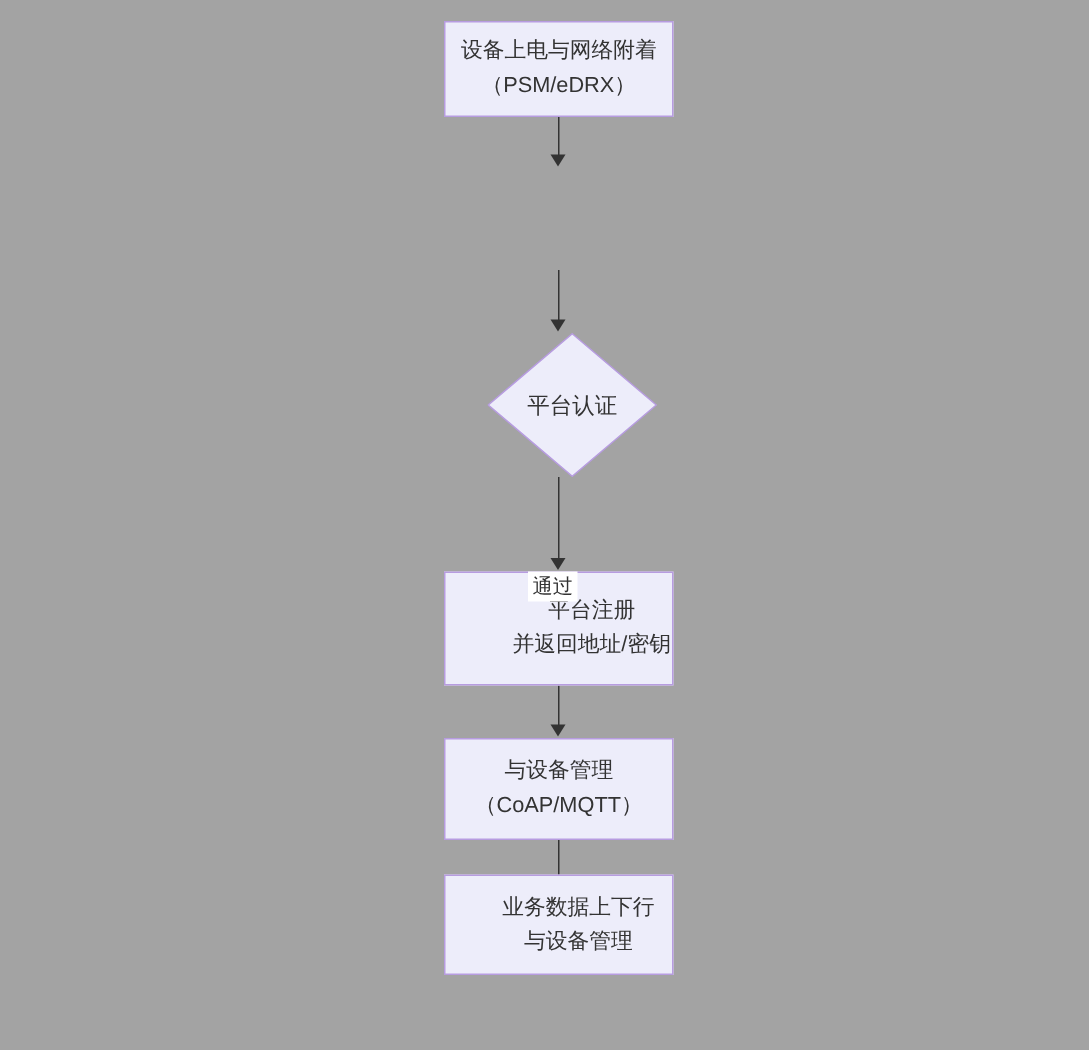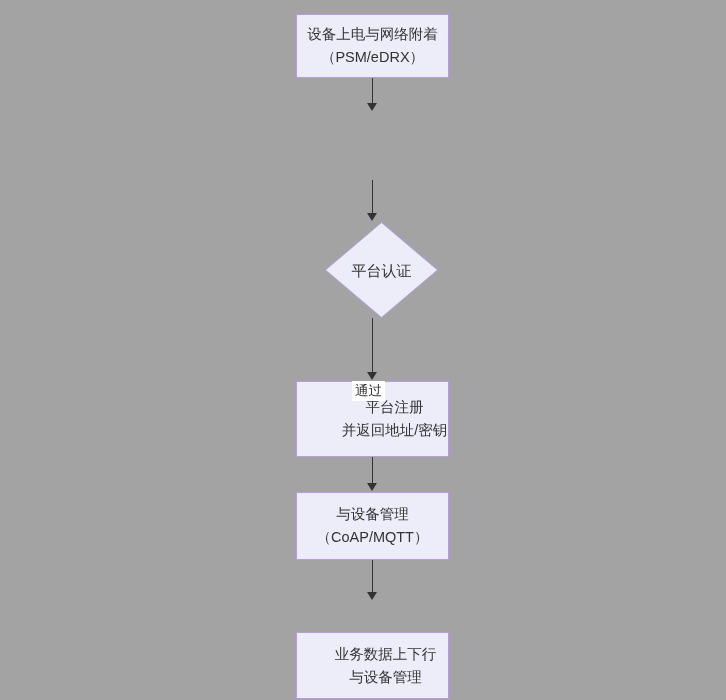--- a/index.html
+++ b/index.html
@@ -40,21 +40,21 @@
     text-align: center;
   }
   .node-box {
     left: 296px;
     width: 153px;
   }
   #node-power       { top: 14px;  height: 64px; }
   #node-bootstrap   { top: 112px; height: 68px; }
   #node-register    { top: 381px; height: 76px; padding-left: 44px; }
   #node-channel     { top: 492px; height: 68px; }
-  #node-data        { top: 632px; height: 67px; padding-left: 26px; }
+  #node-data        { top: 583px; height: 67px; padding-left: 26px; }
 
   
   #node-auth {
     left: 325px;
     top: 222px;
     width: 113px;
     height: 96px;
     background: transparent;
     border: none;
   }

